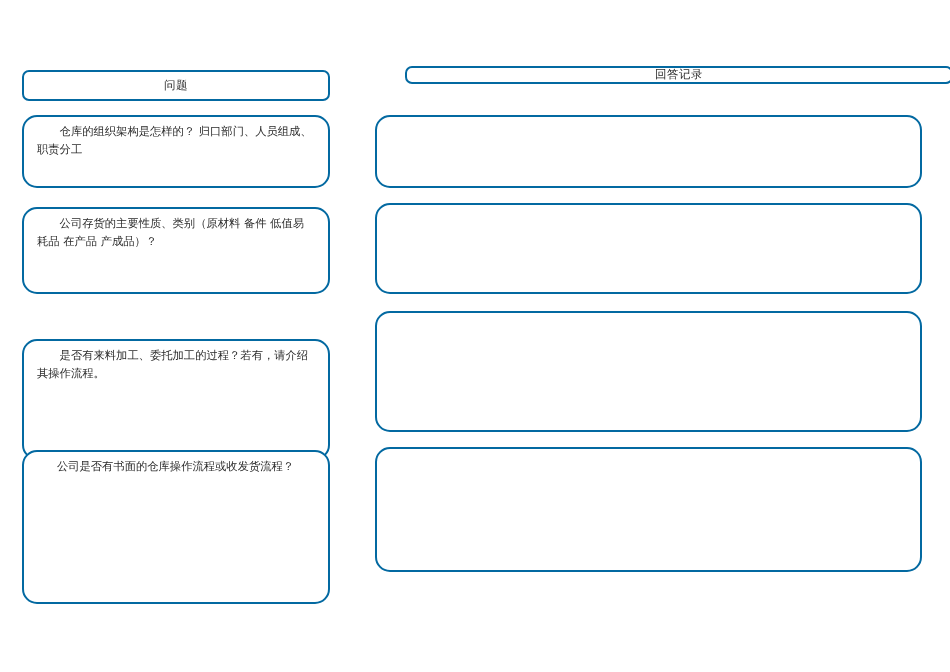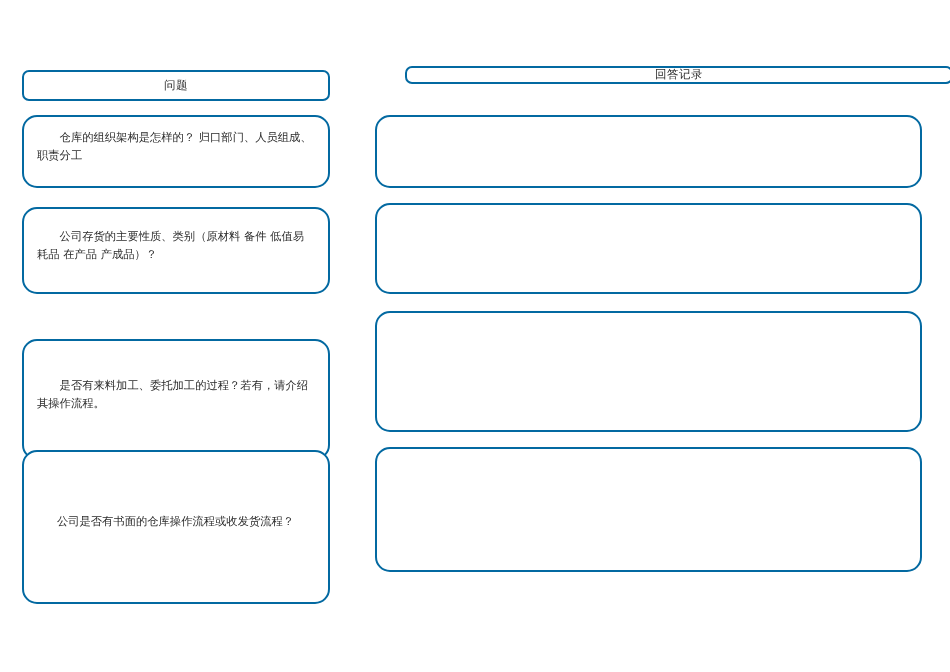--- a/index.html
+++ b/index.html
@@ -57,21 +57,21 @@
     top: 66px;
     width: 548px;
     height: 18px;
     margin-left: 31px;
   }
 
   
   .question-card {
     border-radius: 15px;
     display: flex;
-    align-items: center;
+    align-items: flex-start;
     box-sizing: border-box;
     padding: 6px 14px 15px 13px;
   }
   .question-card .q-text {
     font-size: 11.3px;
     line-height: 1.62;
     color: #2b2b2b;
     text-indent: 2em;
     width: 100%;
     word-break: break-all;

